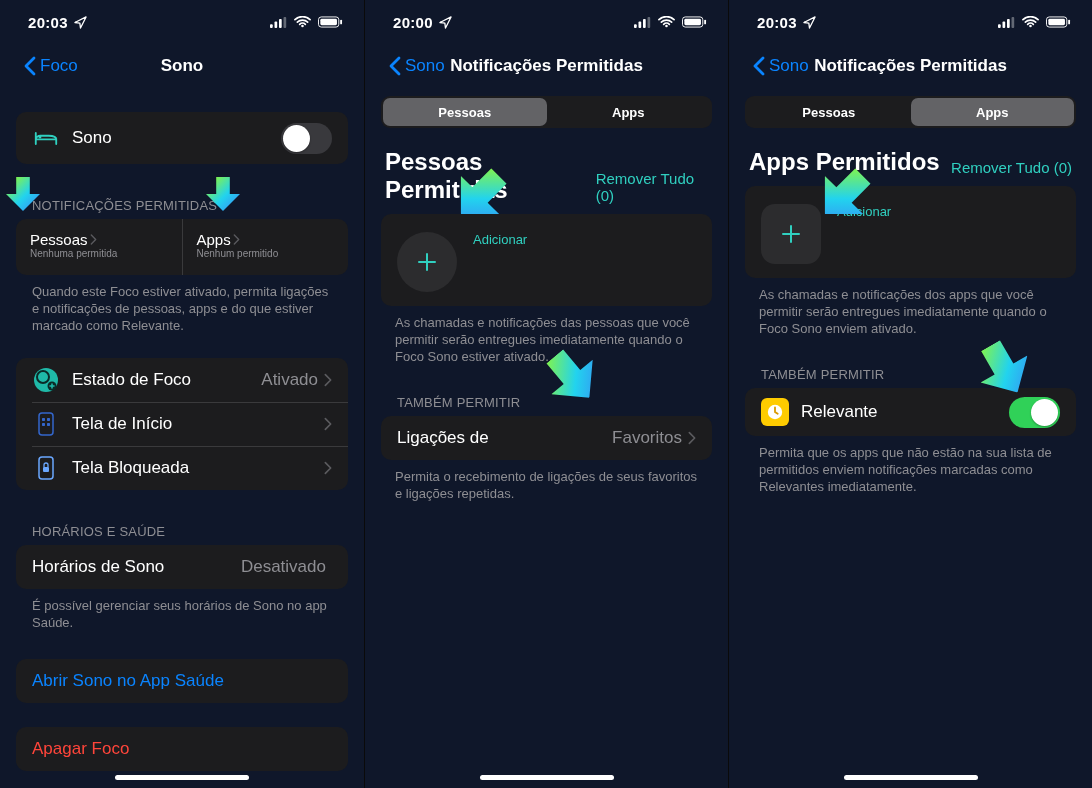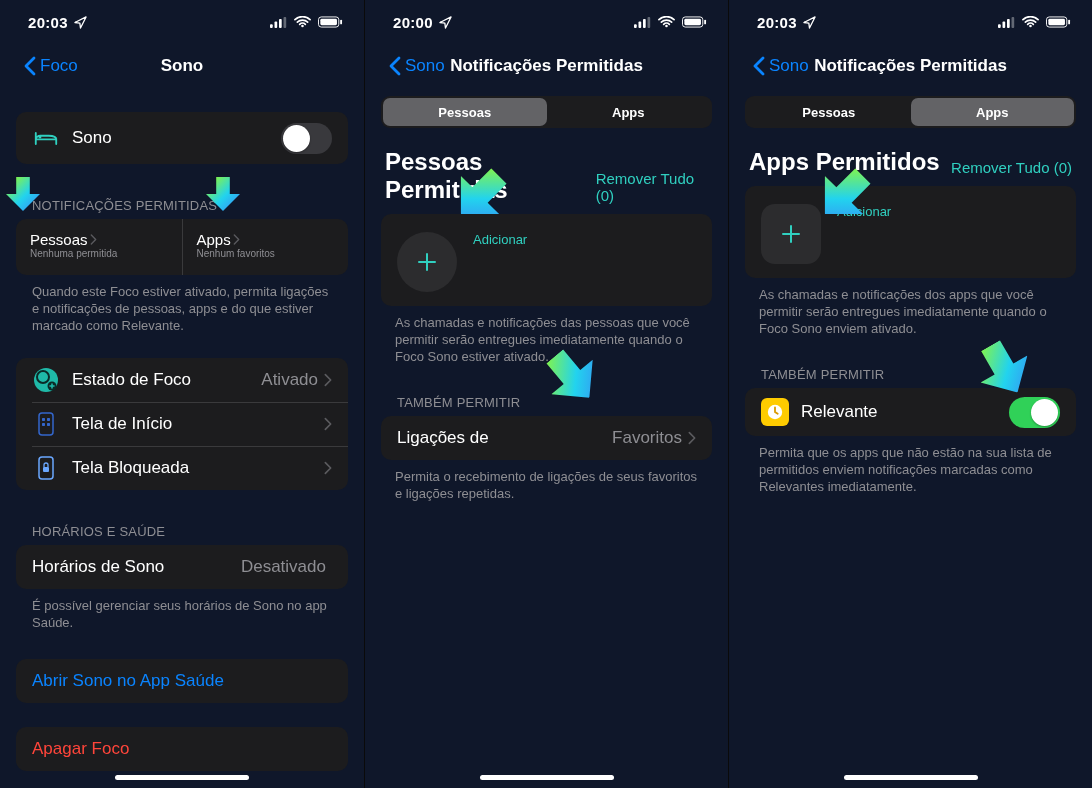--- a/index.html
+++ b/index.html
@@ -214,21 +214,21 @@
           </div>
         <div class="s">Nenhuma permitida</div>
       </div>
       <div class="col">
         <div class="t">
             <span>Apps</span>
           <svg class="mini-chev" width="7" height="11">
               <use href="#chev-right"></use>
             </svg>
           </div>
-        <div class="s">Nenhum favoritos</div>
+        <div class="s">Nenhum permitido</div>
       </div>
     </div>
 
     <div class="footer-label">Quando este Foco estiver ativado, permita ligações e notificações de pessoas, apps e do que estiver marcado como Relevante.</div>
 
     <div class="sp24"></div>
 
     <div class="group">
       <div class="cell">
         <span class="lead-icon">

